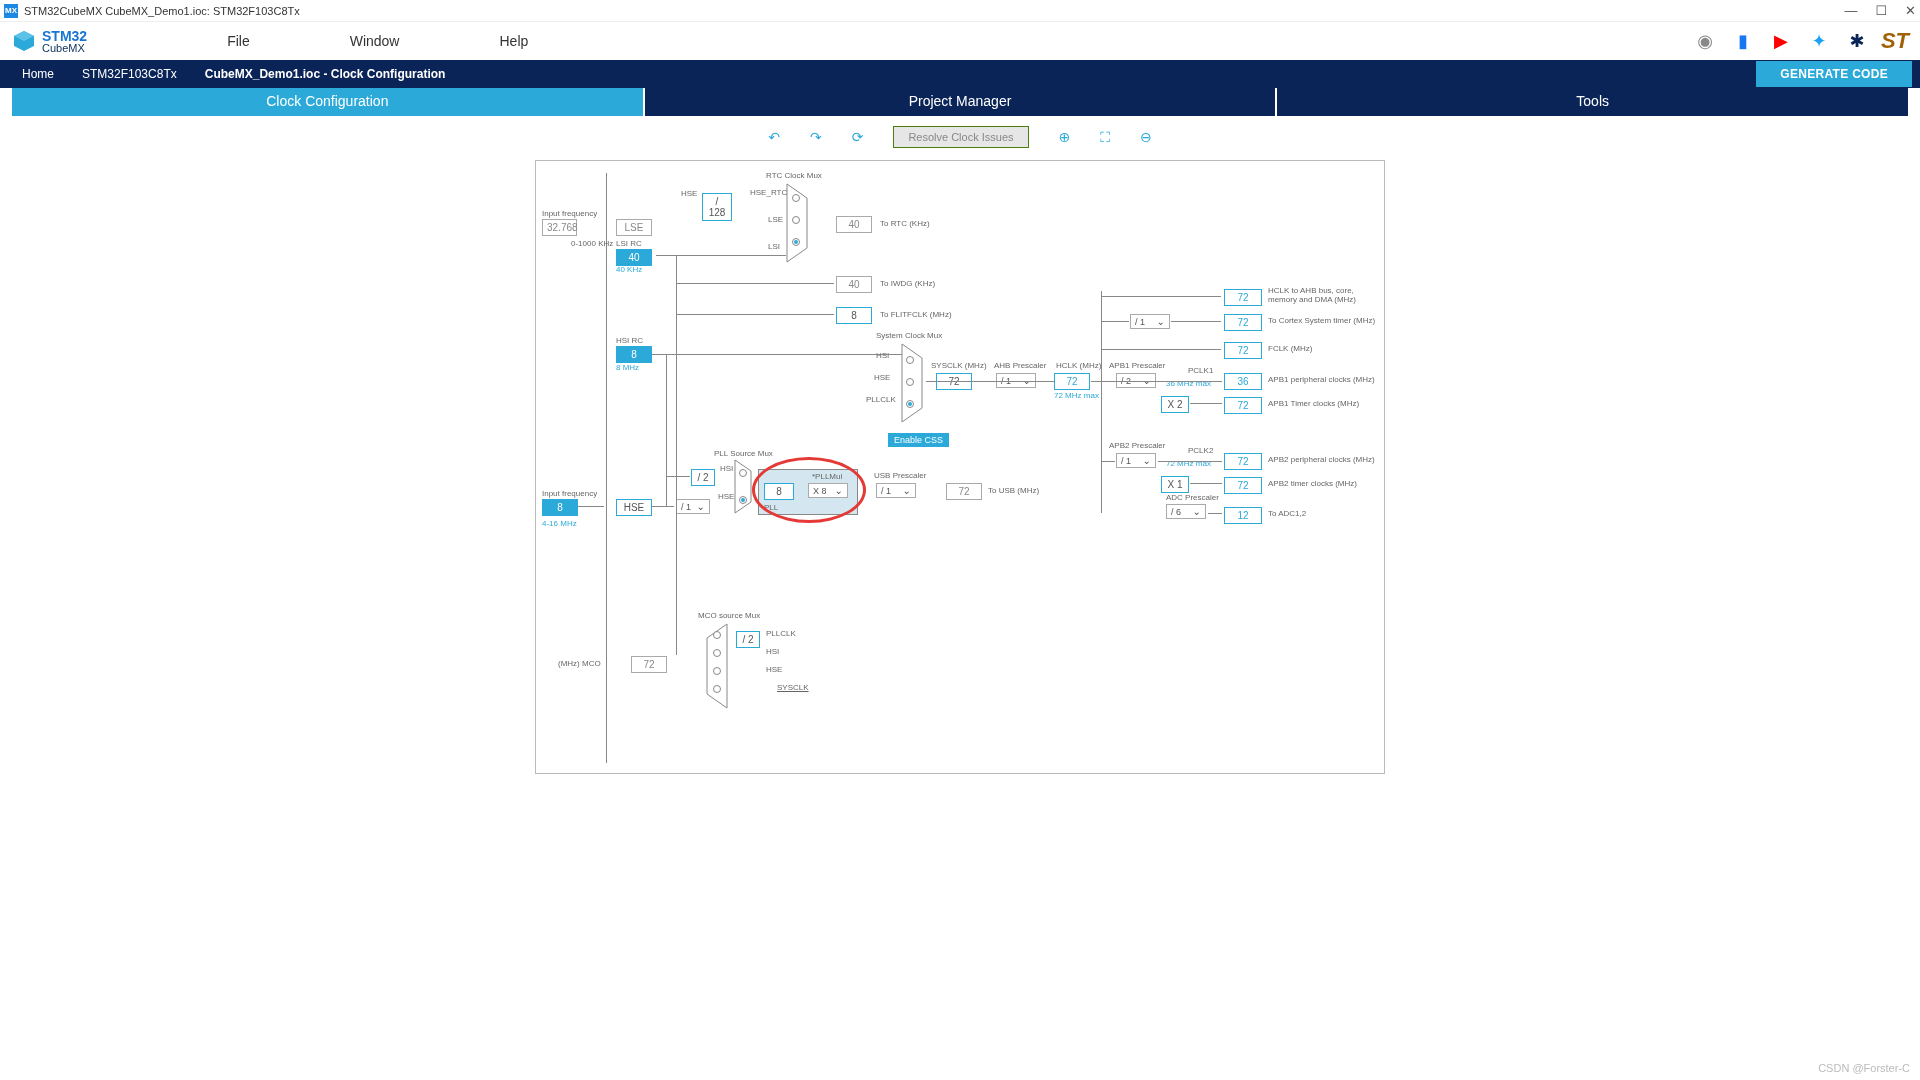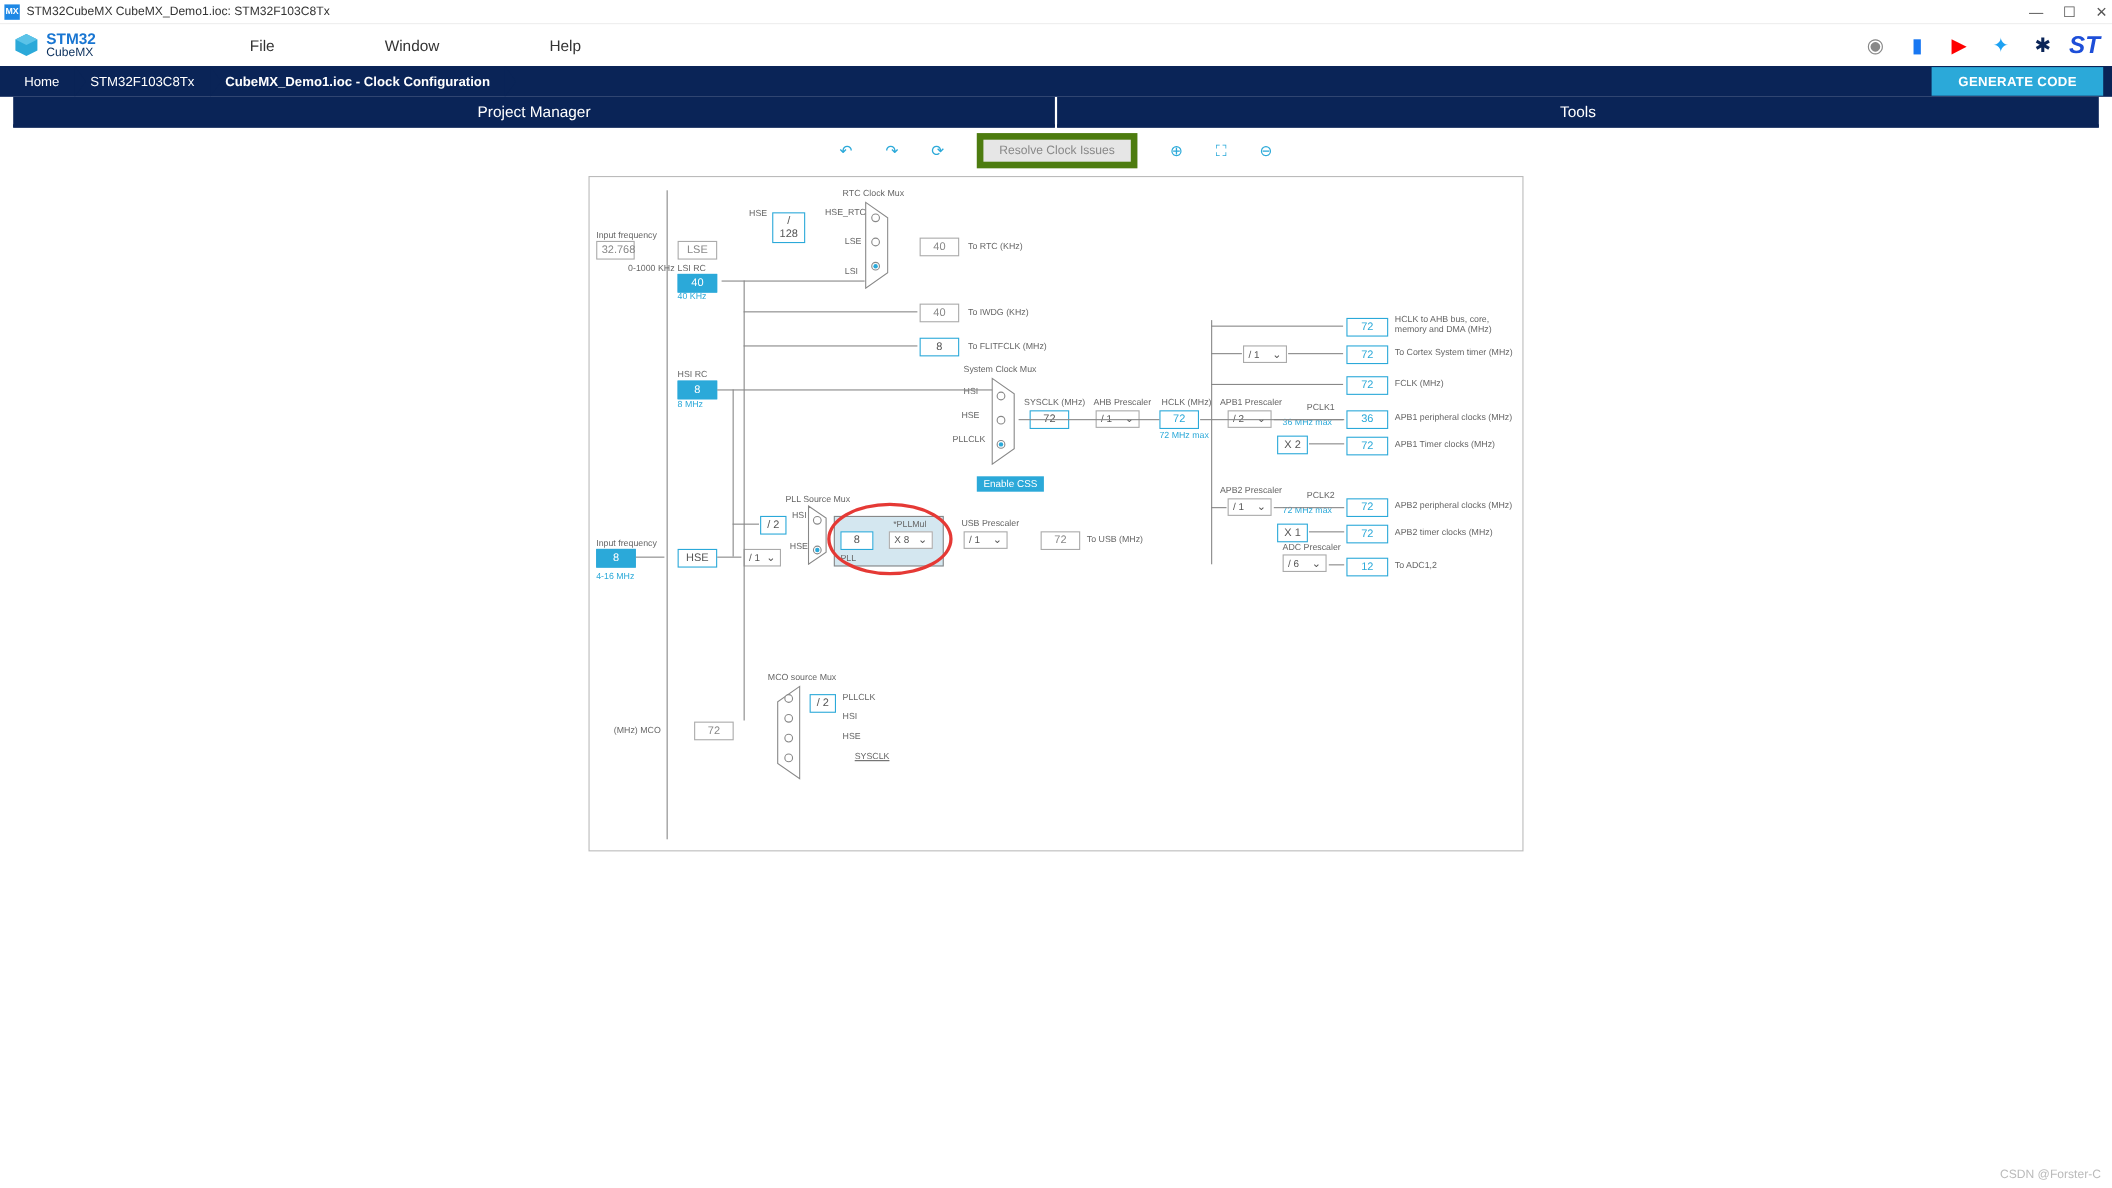--- a/index.html
+++ b/index.html
@@ -25,21 +25,21 @@
 .crumb::after { content: ""; position: absolute; right: -10px; top: 0; width: 0; height: 0; border-top: 14px solid transparent; border-bottom: 14px solid transparent; border-left: 10px solid #0a2457; z-index: 2; }
 .crumb.active { font-weight: bold; }
 .gen-code { margin-left: auto; background: #2ba9d9; color: #fff; font-size: 12px; font-weight: bold; padding: 6px 24px; cursor: pointer; letter-spacing: .3px; }
 
 .main-tabs { height: 28px; display: flex; margin: 0 12px; gap: 2px; }
 .main-tab { flex: 1; background: #0a2457; color: #fff; display: flex; align-items: center; justify-content: center; font-size: 14px; cursor: pointer; border-bottom: 3px solid #0a2457; }
 .main-tab.active { background: #2ba9d9; border-bottom-color: #2ba9d9; }
 
 .toolbar { height: 30px; display: flex; align-items: center; justify-content: center; gap: 30px; margin-top: 6px; }
 .toolbar .tb-icon { color: #2ba9d9; font-size: 14px; cursor: pointer; }
-.resolve-btn { background: #e6e6e6; color: #888; font-size: 11px; padding: 4px 14px; cursor: pointer; border: 6px solid #4d7c0f; }
+.resolve-btn { background: #e6e6e6; color: #888; font-size: 11px; padding: 4px 14px; cursor: pointer; border: 1px solid #4d7c0f; }
 
 .diagram-wrap { margin: 8px auto 0; width: 850px; height: 614px; border: 1px solid #bbb; position: relative; background: #fff; font-size: 9px; color: #555; }
 .diagram-wrap * { position: absolute; }
 
 .box { border: 1px solid #2ba9d9; background: #fff; text-align: center; padding: 2px 4px; font-size: 10px; }
 .box.ro { border-color: #aaa; color: #888; }
 .box.blue { background: #2ba9d9; color: #fff; border-color: #2ba9d9; }
 .box.blue-border { border-color: #2ba9d9; color: #2ba9d9; }
 .sel { border: 1px solid #aaa; background: #fff; font-size: 9px; padding: 1px 4px; display: flex; align-items: center; justify-content: space-between; gap: 4px; }
 .sel::after { content: "⌄"; font-size: 10px; color: #555; }
@@ -80,32 +80,33 @@
     <span>File</span>
     <span>Window</span>
     <span>Help</span>
   </div>
   <div class="social">
     <span class="social-icon" style="color:#888;">◉</span>
     <span class="social-icon" style="color:#1877f2;">▮</span>
     <span class="social-icon" style="color:#ff0000;">▶</span>
     <span class="social-icon" style="color:#1da1f2;">✦</span>
     <span class="social-icon" style="color:#0a2457;">✱</span>
-    <span class="social-icon" style="color:#1d4ed8;font-weight:bold;font-style:italic;font-size:22px;">ST</span>
+    <span class="social-icon" style="color:#a16207;font-weight:bold;font-style:italic;font-size:22px;">ST</span>
   </div>
 </div>
 
 <div class="breadcrumb-bar">
   <div class="crumb">Home</div>
   <div class="crumb">STM32F103C8Tx</div>
   <div class="crumb active">CubeMX_Demo1.ioc - Clock Configuration</div>
   <div class="gen-code">GENERATE CODE</div>
 </div>
 
 <div class="main-tabs">
+  <div class="main-tab active">Clock Configuration</div>
   <div class="main-tab">Project Manager</div>
   <div class="main-tab">Tools</div>
 </div>
 
 <div class="toolbar">
   <span class="tb-icon">↶</span>
   <span class="tb-icon">↷</span>
   <span class="tb-icon">⟳</span>
   <div class="resolve-btn">Resolve Clock Issues</div>
   <span class="tb-icon">⊕</span>

